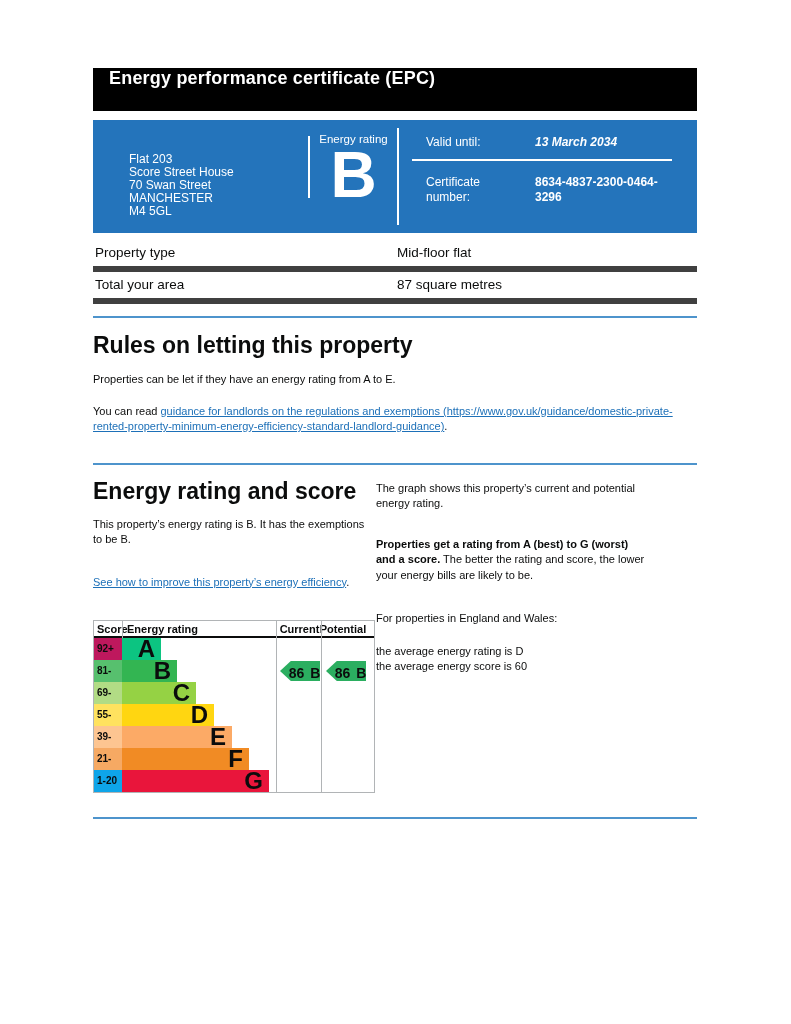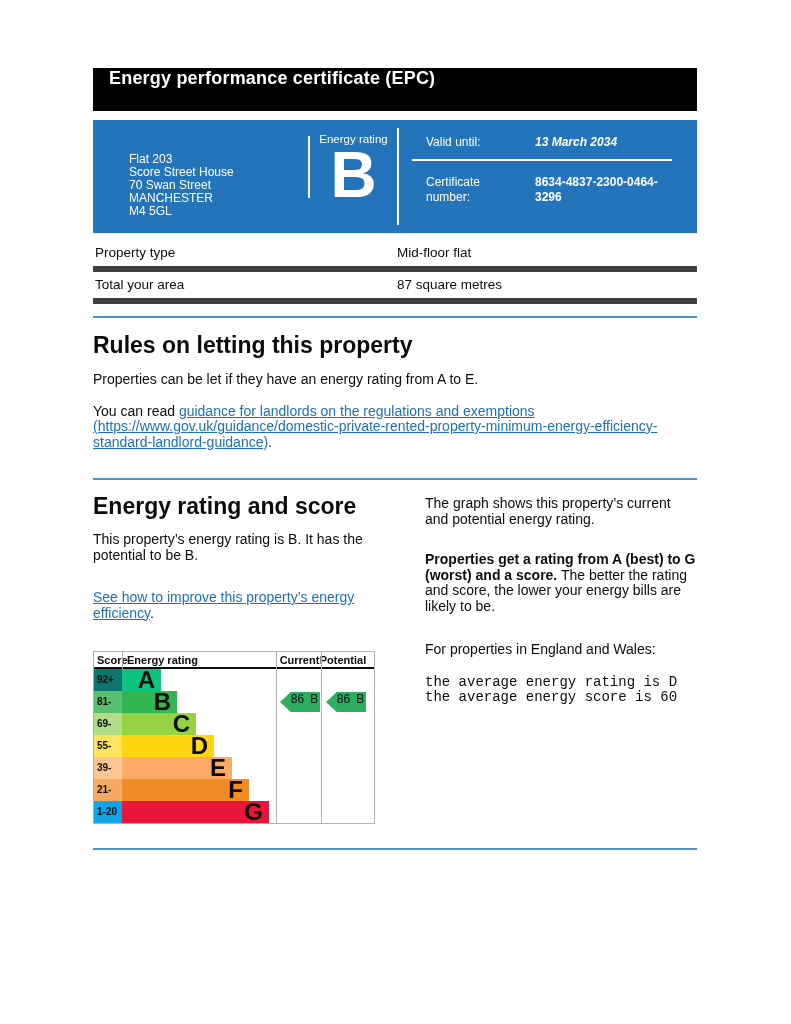--- a/index.html
+++ b/index.html
@@ -46,34 +46,34 @@
   .props td.plabel { width: 50%; }
 
   
   .blue-rule { height: 2px; background: #4d94cc; border: 0; }
   .rule1 { margin-top: 12px; }
   .rule2 { margin-top: 28px; }
   .rule3 { margin-top: 24px; }
 
   h2 { font-size: 23px; font-weight: bold; line-height: 20px; }
   .rules-h { margin-top: 17px; }
-  p { font-size: 14px; line-height: 15.5px; }
+  p { font-size: 11px; line-height: 15.5px; }
   .rules-p1 { margin-top: 17px; }
   .rules-p2 { margin-top: 16px; }
   a { color: #1d70b8; text-decoration: underline; cursor: pointer; }
 
   
   .two-col { display: flex; margin-top: 16px; }
   .col-left { width: 283px; }
-  .col-right { width: 272px; margin-left: 49px; }
+  .col-right { width: 272px; }
   .col-left p { margin-top: 16px; }
   .col-left .improve-p { margin-top: 27px; }
   .col-right .r-p2 { margin-top: 25px; }
   .col-right .r-p3 { margin-top: 28px; }
-  .col-right .avg { margin-top: 17px; font-family: Liberation Mono, monospace; }
+  .col-right .avg { margin-top: 17px; }
 
   
   .chart {
     margin-top: 30px; width: 282px; border: 1px solid #b1b4b6;
     position: relative; background: #ffffff;
   }
   .chart-head {
     position: relative; height: 17px; border-bottom: 2px solid #0b0c0c;
     font-size: 11px; font-weight: bold; line-height: 17px;
   }
@@ -92,23 +92,23 @@
     width: 28px; flex: 0 0 28px; font-size: 10px; font-weight: bold;
     line-height: 22px; padding-left: 3px;
   }
   .cband {
     height: 22px; display: flex; align-items: center; justify-content: flex-end;
     padding-right: 6px; font-size: 24px; font-weight: bold; line-height: 22px;
   }
   .arrow {
     position: absolute; width: 40px; height: 20px;
     clip-path: polygon(0 50%, 27% 0, 100% 0, 100% 100%, 27% 100%);
-    display: flex; align-items: flex-start; justify-content: center;
+    display: flex; align-items: flex-end; justify-content: center;
     gap: 6px; padding-left: 9px;
-    font-size: 12px; font-weight: normal; color: #0b0c0c;
+    font-size: 14px; font-weight: bold; color: #0b0c0c;
   }
   .arrow-current { left: 186px; }
   .arrow-potential { left: 232px; }
 </style>
 </head>
 <body>
 
 <div class="page">
 
   <header class="titlebar">
@@ -155,34 +155,34 @@
 
   <h2 class="rules-h">Rules on letting this property</h2>
   <p class="rules-p1">Properties can be let if they have an energy rating from A to E.</p>
   <p class="rules-p2"><span>You can read </span><a>guidance for landlords on the regulations and exemptions (https://www.gov.uk/guidance/domestic-private-rented-property-minimum-energy-efficiency-standard-landlord-guidance)</a><span>.</span></p>
 
   <div class="blue-rule rule2"></div>
 
   <div class="two-col">
     <div class="col-left">
       <h2>Energy rating and score</h2>
-      <p>This property’s energy rating is B. It has the potential to be B.</p>
+      <p>This property’s energy rating is B. It has the exemptions to be B.</p>
       <p class="improve-p"><a>See how to improve this property’s energy efficiency</a><span>.</span></p>
 
       <div class="chart">
         <div class="chart-head">
           <span class="h-score">Score</span>
           <span class="h-rating">Energy rating</span>
           <span class="h-current">Current</span>
           <span class="h-potential">Potential</span>
           <div class="vgrid vgrid-1"></div>
         </div>
         <div class="chart-body">
           <div class="crow">
-            <div class="cscore" style="background: #0f766e;">92+</div>
+            <div class="cscore" style="background: #be185d;">92+</div>
             <div class="cband" style="width: 39px; background: rgb(12, 196, 129);">A</div>
           </div>
           <div class="crow">
             <div class="cscore" style="background: rgb(87, 192, 110);">81-91</div>
             <div class="cband" style="width: 55px; background: rgb(51, 181, 82);">B</div>
           </div>
           <div class="crow">
             <div class="cscore" style="background: rgb(178, 220, 133);">69-80</div>
             <div class="cband" style="width: 74px; background: rgb(149, 210, 68);">C</div>
           </div>

